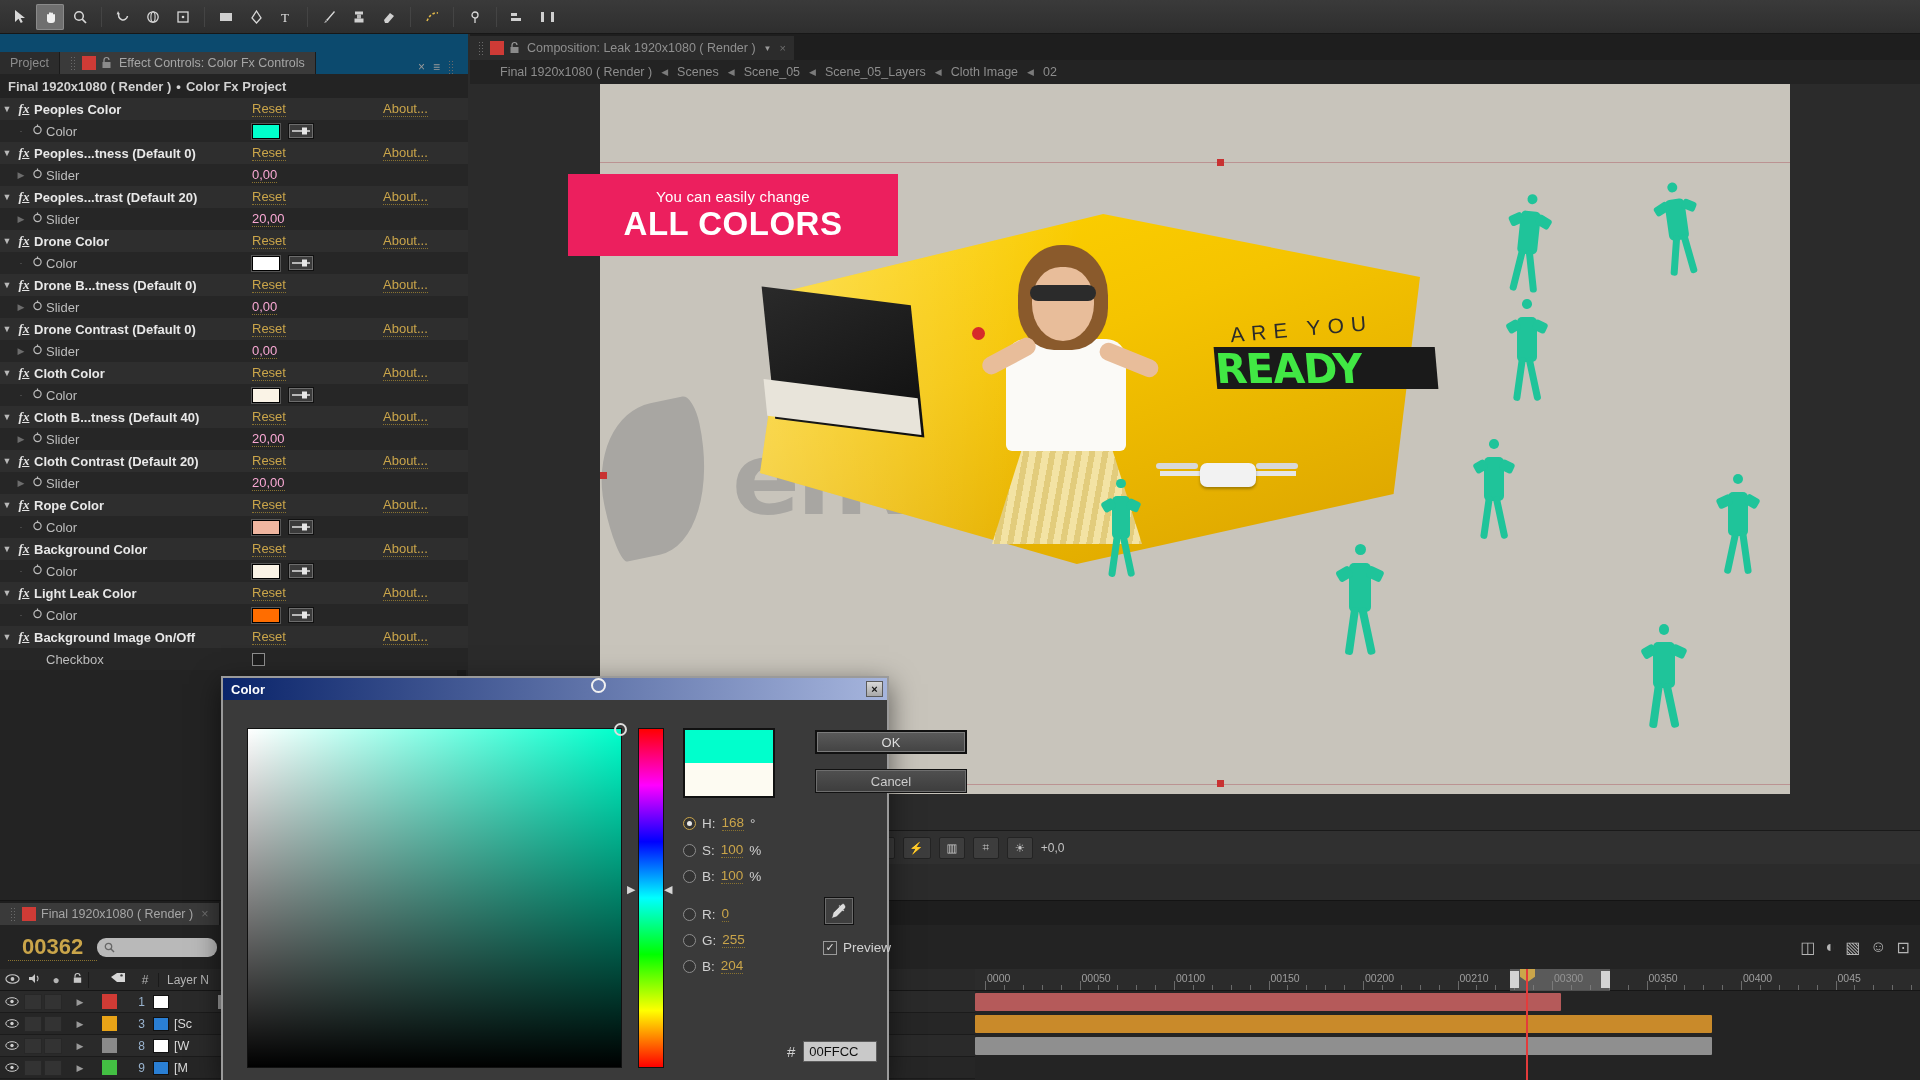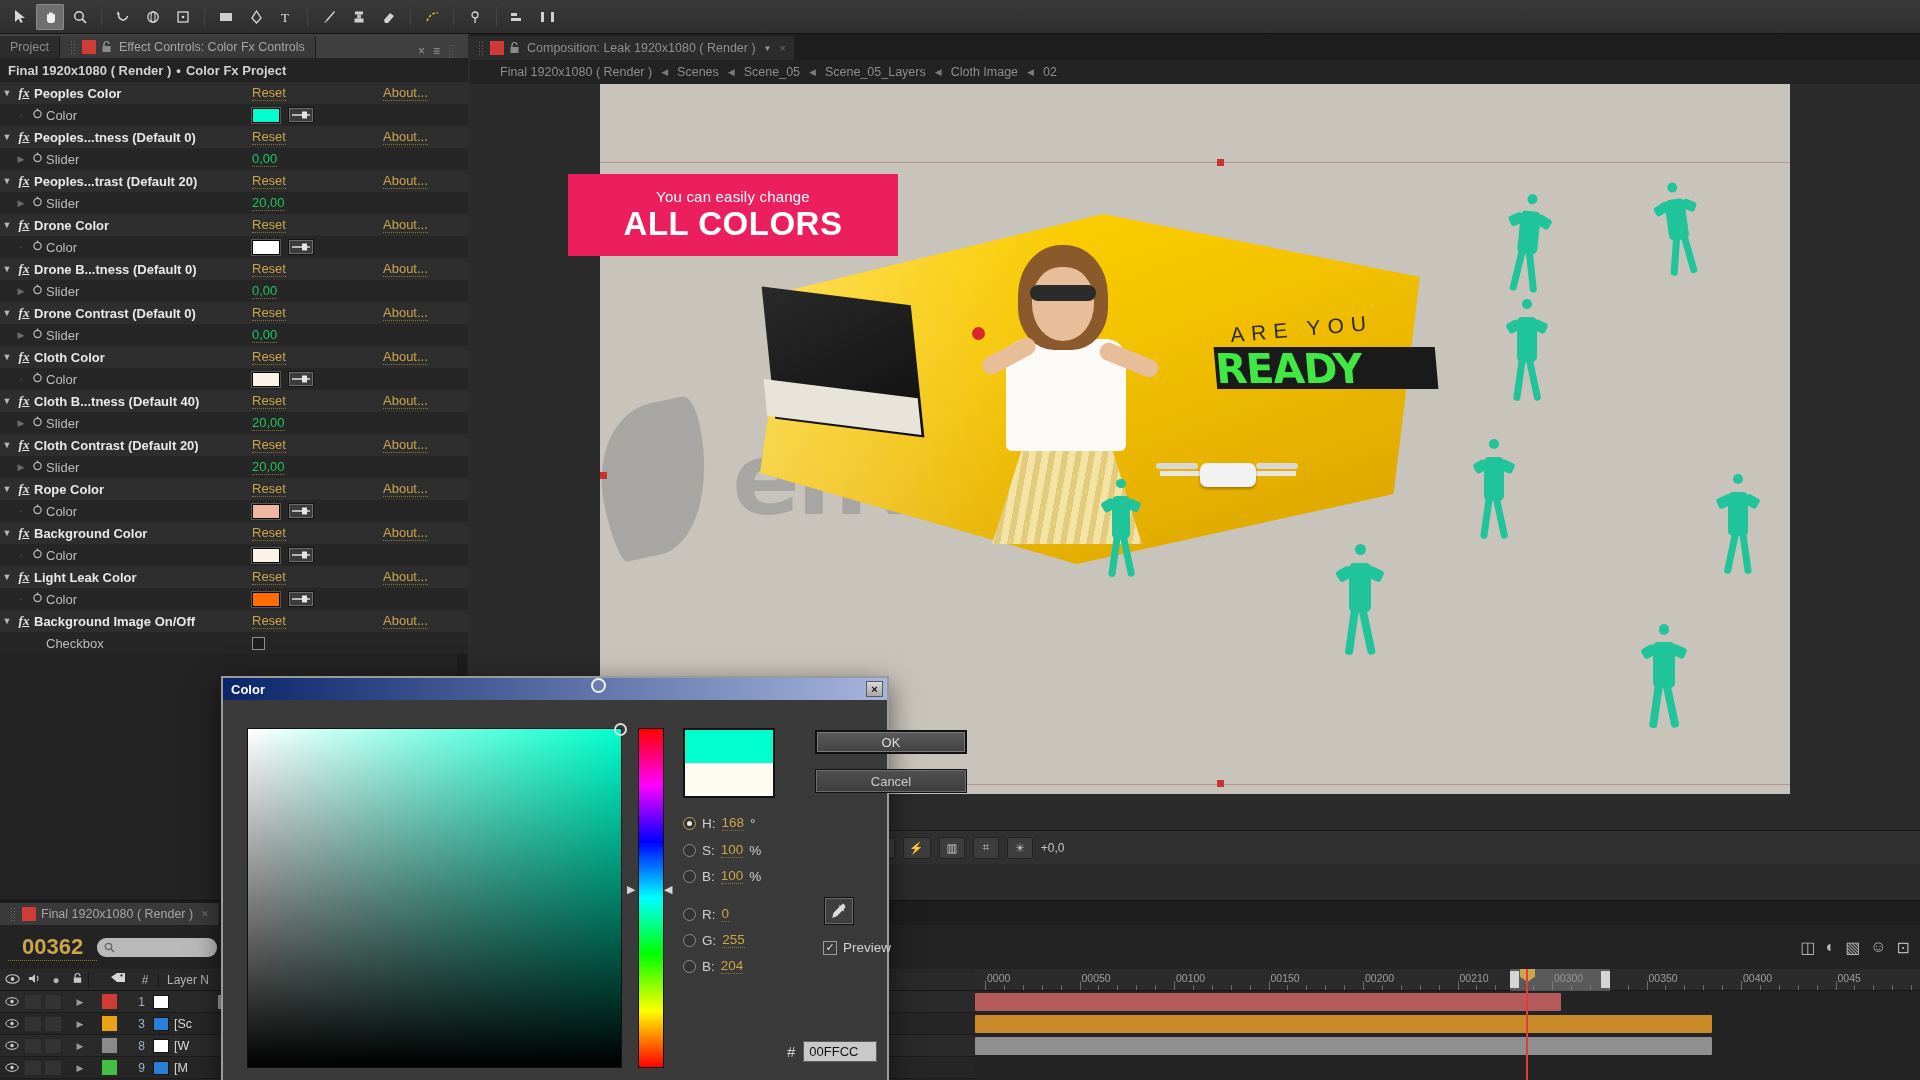--- a/index.html
+++ b/index.html
@@ -14,21 +14,21 @@
   .tool { width:28px; height:26px; display:flex; align-items:center; justify-content:center;
     color:#cfcfcf; font-size:14px; border-radius:2px; }
   .tool.active { background:#6f6f6f; color:#fff; box-shadow:inset 0 0 0 1px #8a8a8a; }
   .tool svg { display:block; }
   .tsep { width:1px; height:20px; background:#1d1d1d; margin:0 5px;
     border-right:1px solid #444; }
 
   
   .leftpanel { position:absolute; left:0; top:34px; width:468px; height:866px;
     background:#232323; }
-  .panel-tabs { height:24px; background:#404040; display:flex; align-items:flex-end; }
+  .panel-tabs { height:40px; background:#0c4a6e; display:flex; align-items:flex-end; }
   .ptab { height:22px; display:flex; align-items:center; padding:0 10px; font-size:12.5px;
     color:#8c8c8c; background:#2c2c2c; border-right:1px solid #1a1a1a; }
   .ptab.sel { background:#3a3a3a; color:#a6a6a6; }
   .gripdots { width:7px; height:14px; margin-right:5px;
     background-image:radial-gradient(#6a6a6a 40%, transparent 41%);
     background-size:3px 3px; }
   .redchip { width:14px; height:14px; background:#cf3b36; margin-right:5px; }
   .lockico { width:12px; height:14px; margin-right:6px; color:#7d7d7d; }
   .tabmenu { margin-left:auto; display:flex; align-items:center; gap:8px; padding-right:8px;
      color:#9a9a9a; font-size:12px; }
@@ -47,21 +47,21 @@
   .fxglyph { width:20px; text-align:center; font-style:italic; font-weight:bold;
     font-family:"Liberation Serif", serif; color:#e3e3e3; font-size:13px;
     text-decoration:underline; }
   .stopw { width:18px; text-align:center; color:#b5b5b5; font-size:12px; }
   .fxname { color:#e8e8e8; font-weight:bold; font-size:13px; white-space:nowrap; }
   .propname { color:#bdbdbd; font-size:13px; }
   .reset { position:absolute; left:252px; color:#caa54a; font-size:13px;
     border-bottom:1px dotted #8a7330; line-height:15px; }
   .about { position:absolute; left:383px; color:#caa54a; font-size:13px;
     border-bottom:1px dotted #8a7330; line-height:15px; }
-  .val { position:absolute; left:252px; color:#22c55e; font-size:13px;
+  .val { position:absolute; left:252px; color:#f9a8d4; font-size:13px;
     border-bottom:1px dotted #8a7330; line-height:15px; }
   .swatch { position:absolute; left:252px; width:28px; height:15px;
     border:1px solid #000; box-shadow:0 0 0 1px #555; }
   .eyedrop { position:absolute; left:288px; width:26px; height:16px; background:#3b3b3b;
     border:1px solid #111; box-shadow:inset 0 0 0 1px #6d6d6d; display:flex;
     align-items:center; justify-content:center; }
   .eyedrop svg { display:block; }
   .checkbox-prop { position:absolute; left:252px; width:13px; height:13px;
     background:#1d1d1d; border:1px solid #8d8d8d; }
   .fx-scroll { position:absolute; right:2px; top:2px; width:9px; height:120px;

